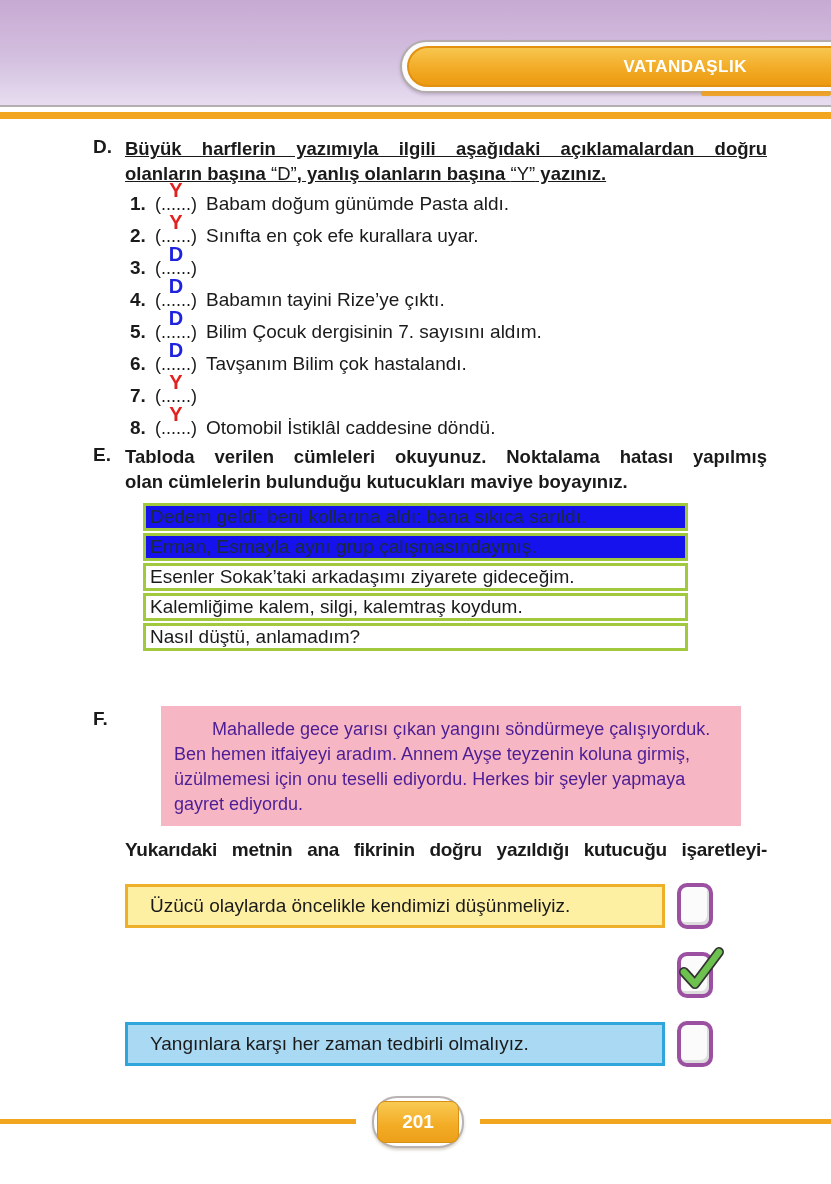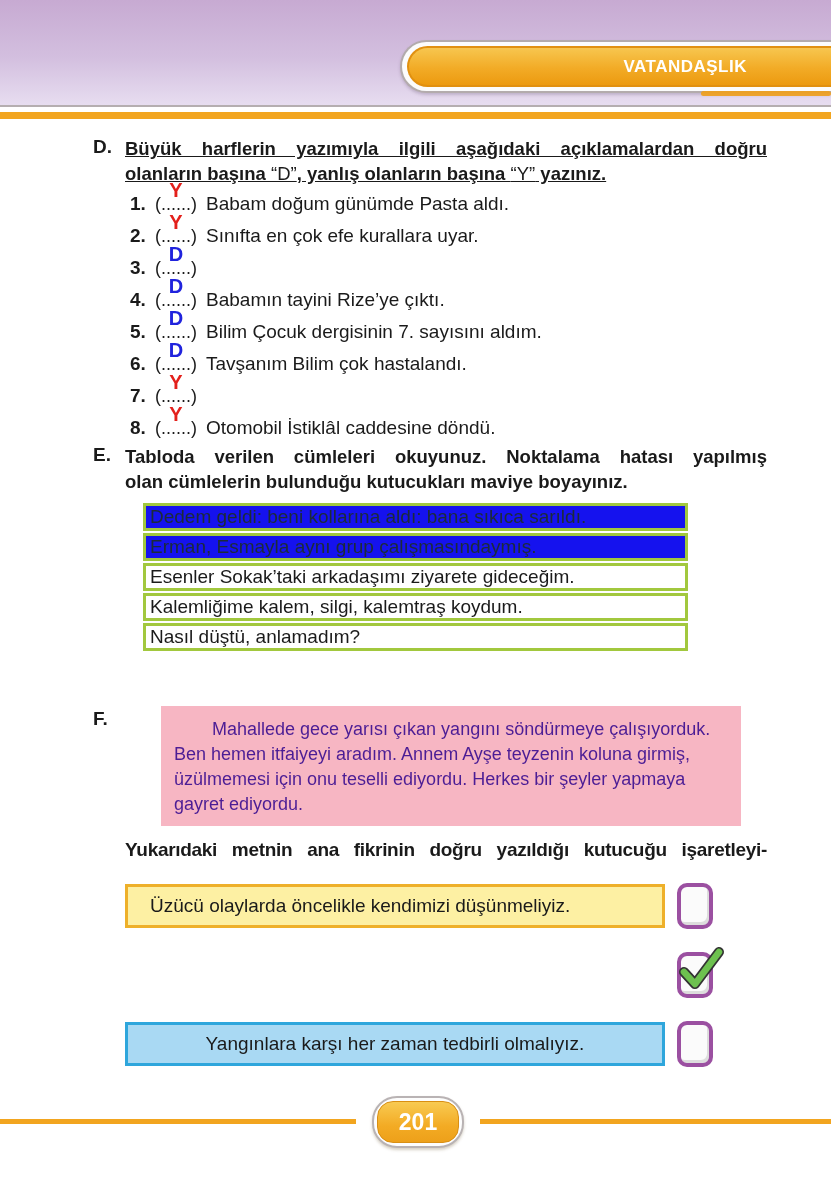--- a/index.html
+++ b/index.html
@@ -110,25 +110,25 @@
   
   .footer-line-left  { position:absolute; left:0;  top:1119px; width:356px; height:5px; background:#f2a51f; }
   .footer-line-right { position:absolute; left:480px; top:1119px; width:351px; height:5px; background:#f2a51f; }
   .page-pill {
     position:absolute; left:372px; top:1096px; width:92px; height:52px;
     background:#fdfdfd; border:2px solid #b9b3b4; border-radius:25px;
     box-shadow:0 2px 3px rgba(120,100,60,0.3);
   }
   .page-pill-inner {
     position:absolute; inset:3px;
-    border-radius:16px;
+    border-radius:8px;
     background:linear-gradient(180deg,#f8ca52 0%,#f3ab24 60%,#eda01a 100%);
     border:1px solid #d98f12;
     display:flex; align-items:center; justify-content:center;
-    color:#ffffff; font-weight:700; font-size:23px;
+    color:#ffffff; font-weight:700; font-size:19px;
   }
 </style>
 </head>
 <body>
 
 <div class="header-band">
   <div class="banner-shell">
     <div class="banner-inner">
       <span class="banner-label">VATANDAŞLIK</span>
     </div>
@@ -233,21 +233,21 @@
 <div class="answer-option opt-1">
   <div class="checkbox">
     <svg class="checkmark" viewBox="0 0 52 52" style="display: block;">
       <polyline points="9,27 20,39 44,7" fill="none" stroke="#333333" stroke-width="10" stroke-linecap="round" stroke-linejoin="round"></polyline>
       <polyline points="9,27 20,39 44,7" fill="none" stroke="#6dc14f" stroke-width="6.5" stroke-linecap="round" stroke-linejoin="round"></polyline>
     </svg>
   </div>
 </div>
 
 <div class="answer-option opt-2">
-  <div class="option-box" style="background: rgb(169, 217, 243); border-color: rgb(46, 166, 220); justify-content: center;">
+  <div class="option-box" style="background: rgb(169, 217, 243); border-color: rgb(46, 166, 220);">
     <span>Yangınlara karşı her zaman tedbirli olmalıyız.</span>
   </div>
   <div class="checkbox">
     
   </div>
 </div>
 
 <div class="footer-line-left"></div>
 <div class="footer-line-right"></div>
 <div class="page-pill">

